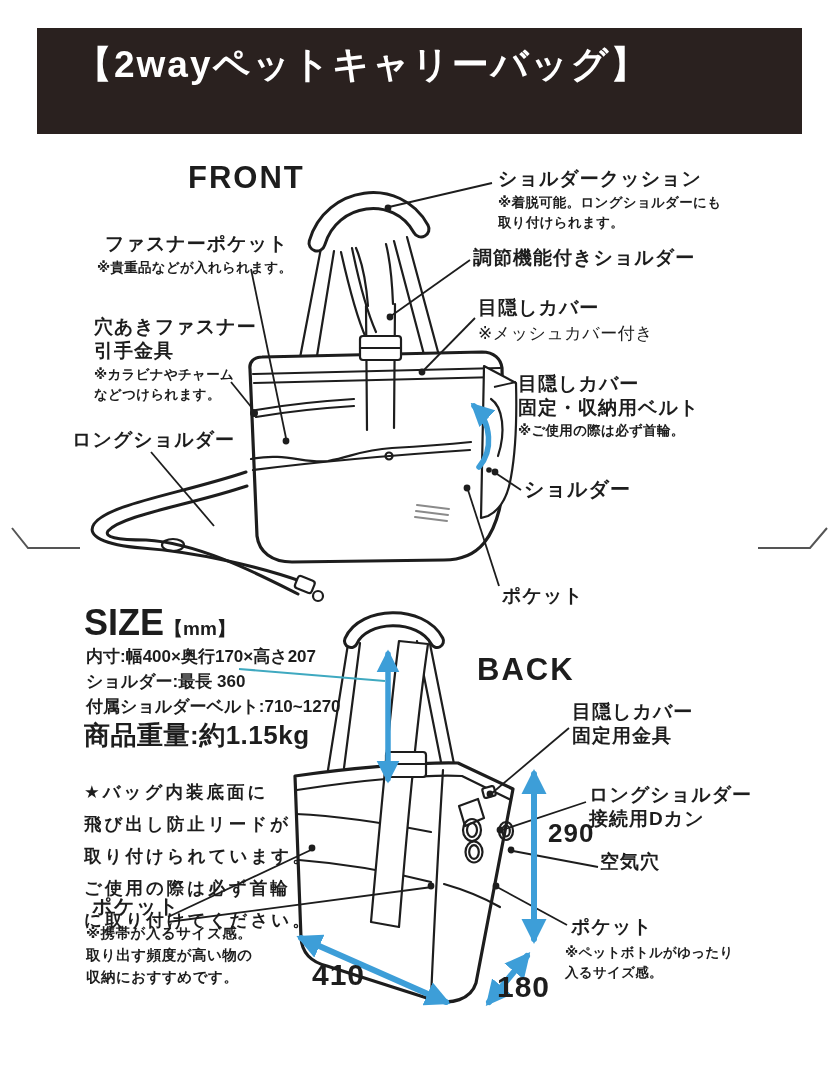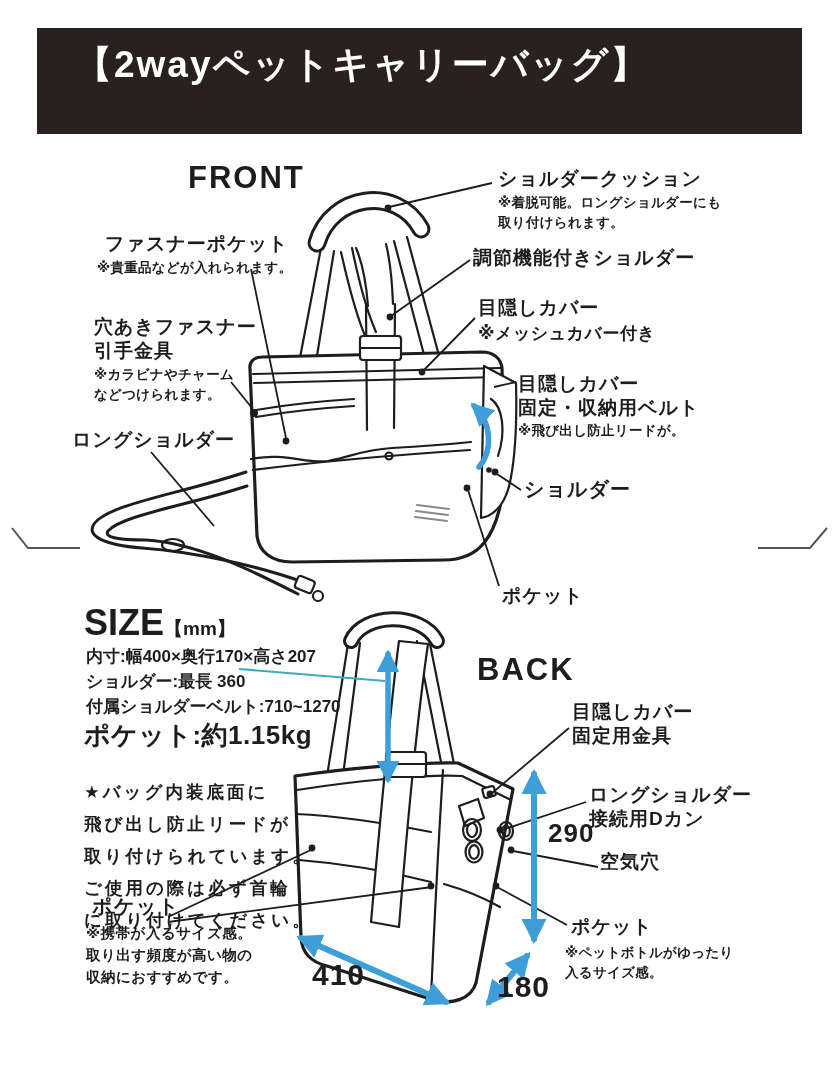--- a/index.html
+++ b/index.html
@@ -18,21 +18,21 @@
   .header-title {
     position:absolute; left:38px; top:12px;
     font-size:37px; font-weight:800; letter-spacing:2px; white-space:nowrap;
   }
   .header-sub {
     position:absolute; left:36px; top:62px;
     font-size:23px; font-weight:800; letter-spacing:0.5px; white-space:nowrap;
   }
   .view-heading { font-size:31px; font-weight:900; letter-spacing:2px; }
   .jp-title { font-size:19px; font-weight:700; letter-spacing:1px; line-height:1.28; }
-  .jp-title-sm { font-size:17px; font-weight:700; letter-spacing:0.5px; }
+  .jp-title-sm { font-size:17px; font-weight:400; letter-spacing:0.5px; }
   .jp-note { font-size:13.5px; font-weight:700; letter-spacing:0.3px; line-height:1.45; }
   .size-head { font-size:36px; font-weight:900; letter-spacing:0; }
   .size-unit { font-size:19px; font-weight:800; }
   .size-specs { font-size:17px; font-weight:700; line-height:25px; letter-spacing:0; }
   .size-weight { font-size:26px; font-weight:800; letter-spacing:0.5px; }
   .size-warning { font-size:17.5px; font-weight:700; line-height:32px; letter-spacing:3px; }
   .pocket-title { font-size:20px; font-weight:700; letter-spacing:1.5px; }
   .pocket-note { font-size:14.5px; font-weight:700; line-height:1.5; letter-spacing:0.5px; }
   .dim-num { font-size:30px; font-weight:900; letter-spacing:1px; }
   .dim-num-sm { font-size:26px; font-weight:900; letter-spacing:1px; }
@@ -203,21 +203,21 @@
   <div class="abs jp-note pre" style="left:498px;top:193px">※着脱可能。ロングショルダーにも
 取り付けられます。</div>
 
   <div class="abs jp-title" style="left:473px;top:246px">調節機能付きショルダー</div>
 
   <div class="abs jp-title" style="left:478px;top:296px">目隠しカバー</div>
   <div class="abs jp-title-sm" style="left:478px;top:322px">※メッシュカバー付き</div>
 
   <div class="abs jp-title pre" style="left:518px;top:372px">目隠しカバー
 固定・収納用ベルト</div>
-  <div class="abs jp-note" style="left:518px;top:421px">※飛び出し防止リードが。</div>
+  <div class="abs jp-note" style="left:518px;top:421px">※ご使用の際は必ず首輪。</div>
 
   <div class="abs jp-title" style="left:524px;top:477px;font-size:20px">ショルダー</div>
 
   <div class="abs jp-title" style="left:105px;top:232px">ファスナーポケット</div>
   <div class="abs jp-title pre" style="left:94px;top:315px">穴あきファスナー
 引手金具</div>
 
   <div class="abs jp-note" style="left:97px;top:258px">※貴重品などが入れられます。</div>
   <div class="abs jp-note pre" style="left:94px;top:365px">※カラビナやチャーム
 などつけられます。</div>
@@ -225,21 +225,21 @@
   <div class="abs jp-title" style="left:72px;top:428px">ロングショルダー</div>
 
   <div class="abs jp-title" style="left:502px;top:584px">ポケット</div>
 
   <div class="abs" style="left:84px;top:602px">
     <span class="size-head">SIZE</span><span class="size-unit">【mm】</span>
   </div>
   <div class="abs size-specs" style="left:86px;top:644px">内寸:幅400×奥行170×高さ207</div>
   <div class="abs size-specs" style="left:86px;top:669px">ショルダー:最長 360</div>
   <div class="abs size-specs" style="left:86px;top:694px">付属ショルダーベルト:710~1270</div>
-  <div class="abs size-weight" style="left:84px;top:718px">ポケット:約1.15kg</div>
+  <div class="abs size-weight" style="left:84px;top:718px">商品重量:約1.15kg</div>
   <div class="abs size-warning pre" style="left:84px;top:776px">★バッグ内装底面に
 飛び出し防止リードが
 取り付けられています。
 ご使用の際は必ず首輪
 に取り付けてください。</div>
 
   <div class="abs pocket-title" style="left:92px;top:893px">ポケット</div>
   <div class="abs pocket-note pre" style="left:86px;top:923px">※携帯が入るサイズ感。
 取り出す頻度が高い物の
 収納におすすめです。</div>

